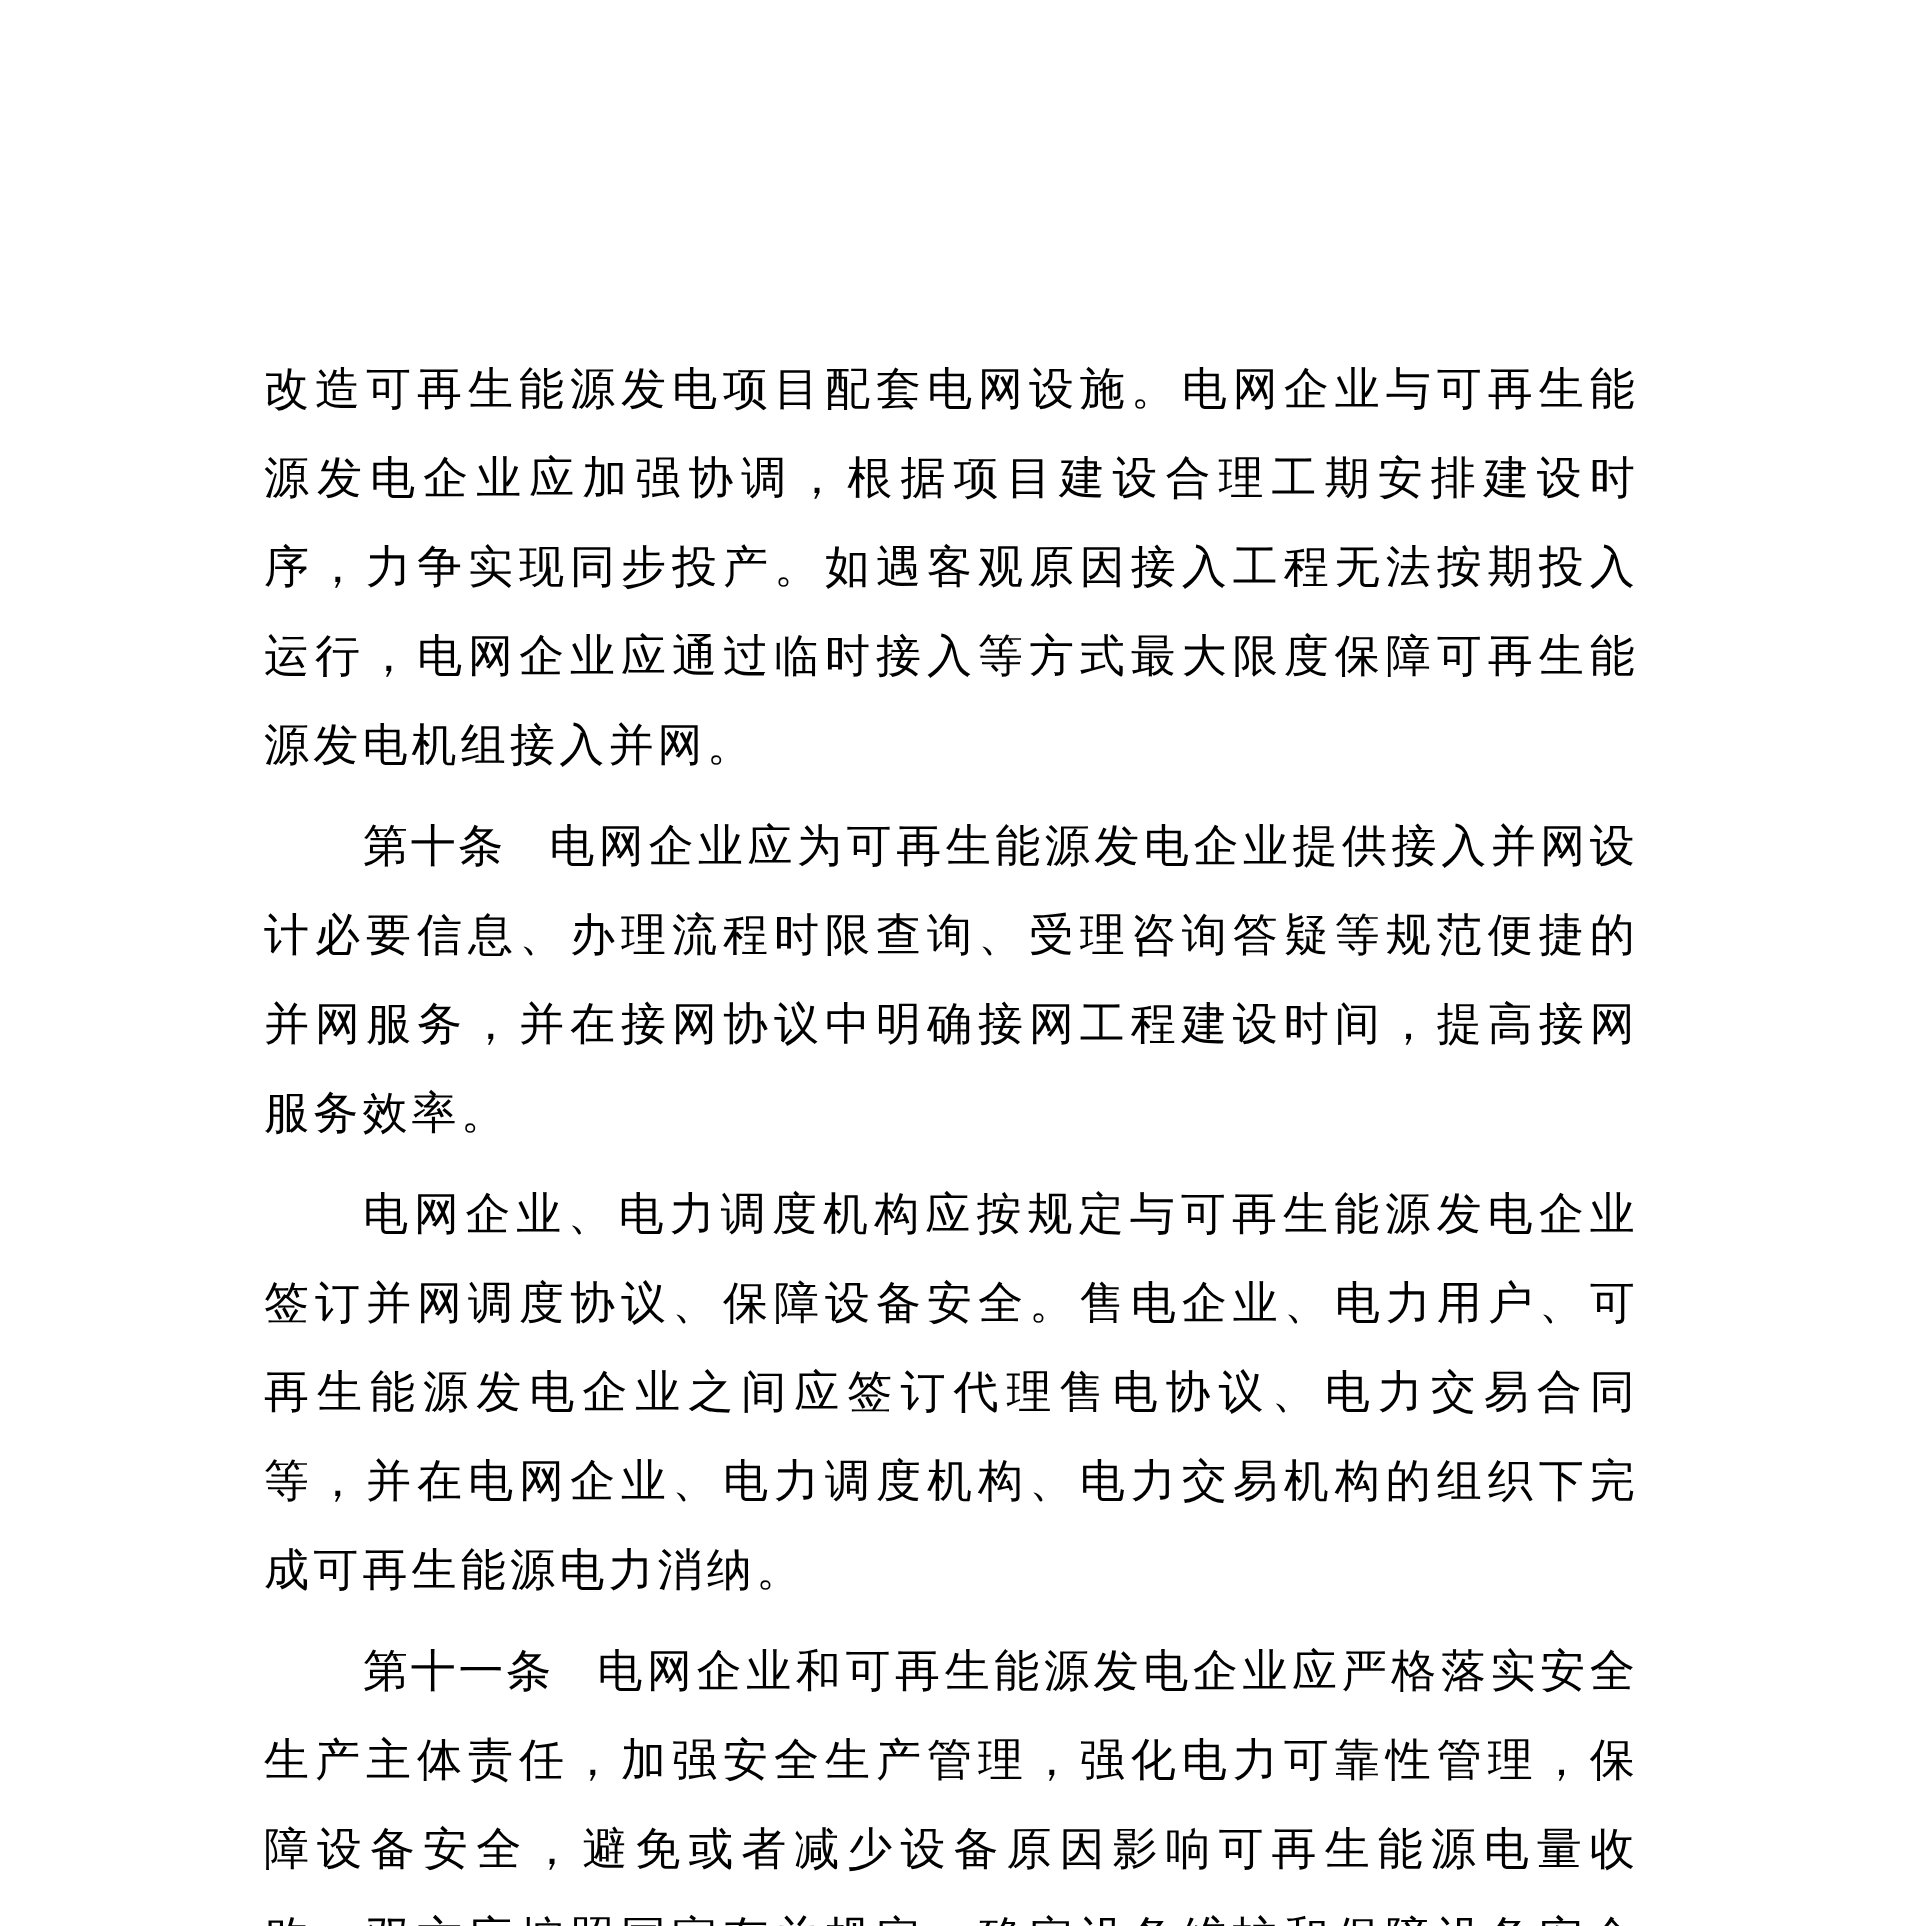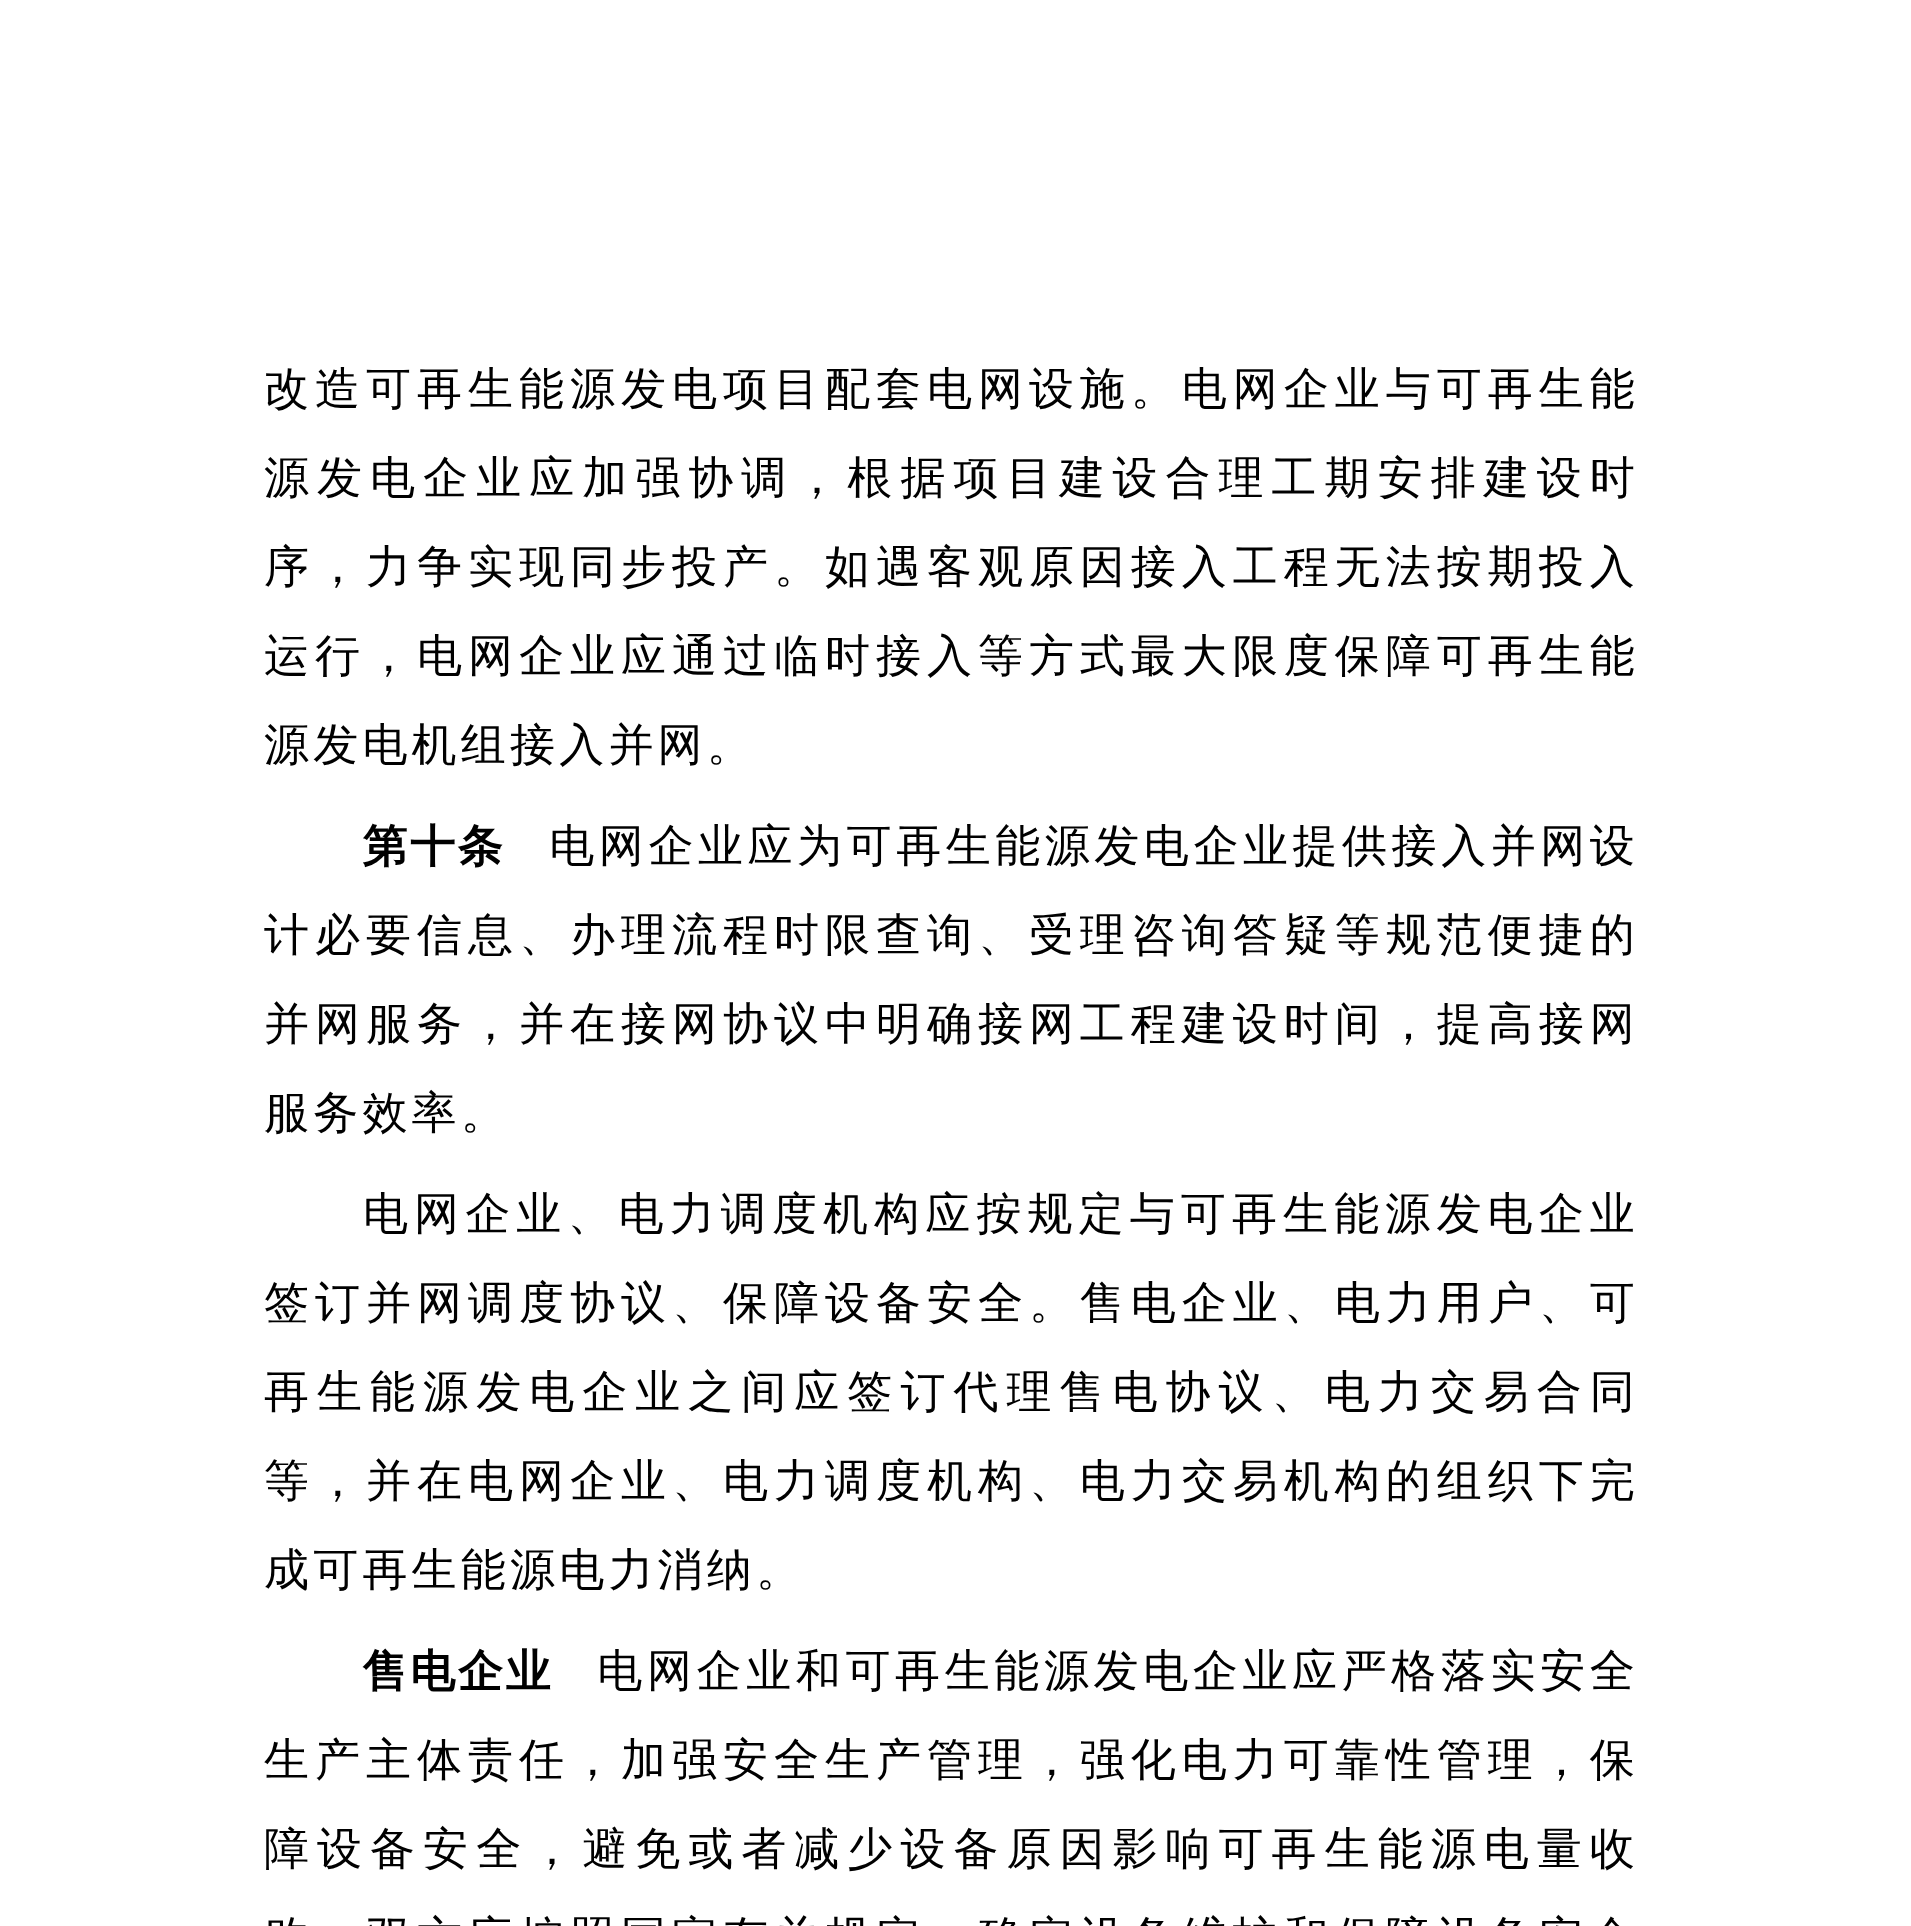--- a/index.html
+++ b/index.html
@@ -30,39 +30,39 @@
     text-align: justify;
     text-justify: inter-character;
     text-align-last: left;
     font-weight: 400;
     word-break: break-all;
   }
   .para.indent {
     text-indent: 99px;
   }
   .art-label {
-    font-weight: 700;
+    font-weight: 400;
     letter-spacing: 2.3px;
   }
   .art-gap {
     display: inline-block;
     width: 43px;
   }
 </style>
 </head>
 <body>
 
 <div class="page">
 
   <div class="text-column">
 
     <p class="para">改造可再生能源发电项目配套电网设施。电网企业与可再生能源发电企业应加强协调，根据项目建设合理工期安排建设时序，力争实现同步投产。如遇客观原因接入工程无法按期投入运行，电网企业应通过临时接入等方式最大限度保障可再生能源发电机组接入并网。</p>
 
     <p class="para indent"><span class="art-label">第十条</span><span class="art-gap"></span><span>电网企业应为可再生能源发电企业提供接入并网设计必要信息、办理流程时限查询、受理咨询答疑等规范便捷的并网服务，并在接网协议中明确接网工程建设时间，提高接网服务效率。</span></p>
 
     <p class="para indent">电网企业、电力调度机构应按规定与可再生能源发电企业签订并网调度协议、保障设备安全。售电企业、电力用户、可再生能源发电企业之间应签订代理售电协议、电力交易合同等，并在电网企业、电力调度机构、电力交易机构的组织下完成可再生能源电力消纳。</p>
 
-    <p class="para indent"><span class="art-label">售电企业</span><span class="art-gap"></span><span>电网企业和可再生能源发电企业应严格落实安全生产主体责任，加强安全生产管理，强化电力可靠性管理，保障设备安全，避免或者减少设备原因影响可再生能源电量收购。双方应按照国家有关规定，确定设备维护和保障设备安全的责任分界点。国家有关规定未明确的，由双方协商确定。</span></p>
+    <p class="para indent"><span class="art-label">第十一条</span><span class="art-gap"></span><span>电网企业和可再生能源发电企业应严格落实安全生产主体责任，加强安全生产管理，强化电力可靠性管理，保障设备安全，避免或者减少设备原因影响可再生能源电量收购。双方应按照国家有关规定，确定设备维护和保障设备安全的责任分界点。国家有关规定未明确的，由双方协商确定。</span></p>
 
   </div>
 
 </div>
 
 
 </body></html>

